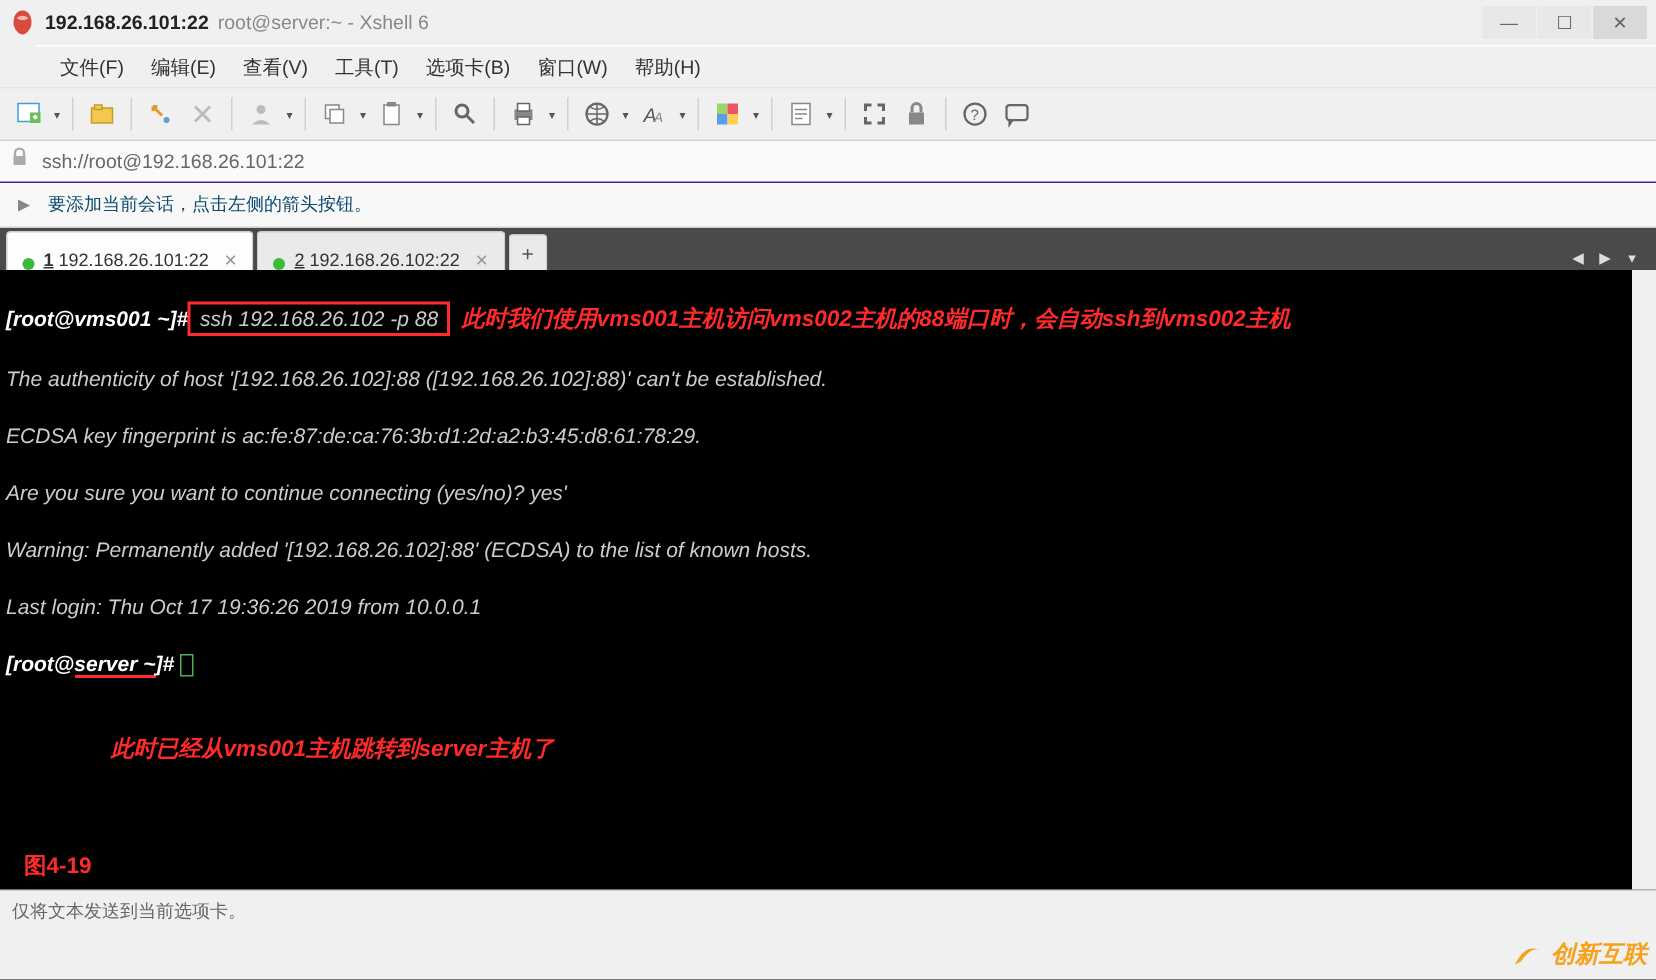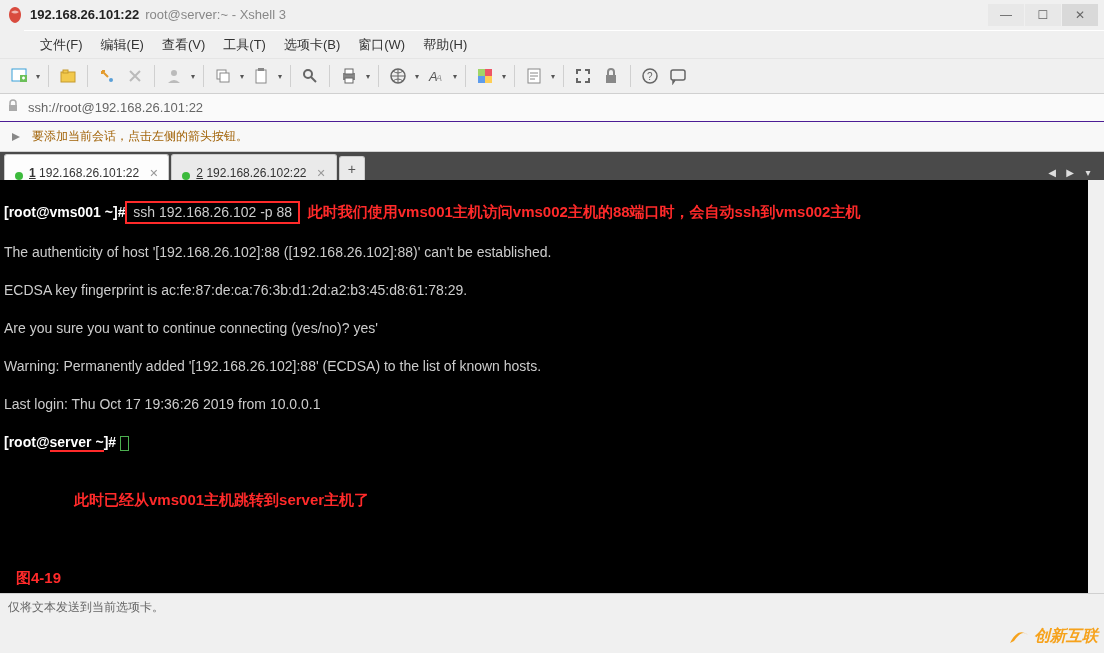--- a/index.html
+++ b/index.html
@@ -16,33 +16,33 @@
   .toolbar { height: 36px; display: flex; align-items: center; padding: 0 6px; gap: 2px; border-top: 1px solid #e5e5e5; border-bottom: 1px solid #d0d0d0; }
   .tbtn { min-width: 26px; height: 28px; display: flex; align-items: center; justify-content: center; padding: 0 4px; color: #555; cursor: default; }
   .tbtn svg { width: 18px; height: 18px; }
   .tdrop { width: 8px; display: flex; align-items: center; justify-content: center; color: #555; font-size: 8px; }
   .tsep { width: 1px; height: 22px; background: #d0d0d0; margin: 0 4px; }
   .addrbar { height: 28px; display: flex; align-items: center; padding: 0 6px; border-bottom: 1px solid #4c1d95; background: #fafafa; }
   .lock-icon { width: 16px; margin-right: 6px; color: #888; }
   .addr-text { font-size: 13px; color: #666; }
   .infobar { height: 30px; display: flex; align-items: center; padding: 0 6px; border-bottom: 1px solid #d0d0d0; background: #f8f8f8; }
   .arrow-btn { width: 20px; height: 20px; display: flex; align-items: center; justify-content: center; color: #666; margin-right: 6px; }
-  .info-text { font-size: 12px; color: #a16207; }
+  .info-text { font-size: 12px; color: #0c4a6e; }
   .tabbar { height: 28px; background: #4a4a4a; display: flex; align-items: flex-end; padding: 0 4px; position: relative; }
   .tab { height: 26px; display: flex; align-items: flex-end; padding: 0 10px; font-size: 12px; background: #eaeaea; border: 1px solid #ccc; border-bottom: none; border-radius: 3px 3px 0 0; margin-right: 2px; gap: 6px; cursor: default; }
   .tab.active { background: #fdfdfd; }
   .dot { width: 8px; height: 8px; border-radius: 50%; background: #3cba3c; display: inline-block; }
   .tab-label { color: #333; }
   .tab.active .tab-num { text-decoration: underline; font-weight: bold; }
   .tab-x { color: #999; font-size: 11px; margin-left: 4px; }
   .tab-add { width: 26px; height: 24px; background: #eaeaea; border: 1px solid #ccc; border-bottom: none; border-radius: 3px 3px 0 0; display: flex; align-items: center; justify-content: center; color: #555; font-size: 14px; cursor: default; }
   .tab-nav { margin-left: auto; display: flex; align-items: center; gap: 2px; padding-right: 4px; }
   .tab-nav-btn { width: 16px; height: 16px; color: #ddd; font-size: 10px; display: flex; align-items: center; justify-content: center; }
   .terminal { background: #000; color: #ccc; font-family: "Consolas", "Courier New", monospace; font-size: 14px; line-height: 19px; padding: 2px 4px; height: 413px; position: relative; white-space: pre; overflow: hidden; border-right: 16px solid #f0f0f0; }
-  .term-line { display: block; }
+  .term-line { display: block; font-style: italic; }
   .prompt-bold { color: #fff; font-weight: bold; }
   .cmd-box { border: 2px solid #ff2a2a; padding: 0 2px; display: inline-block; }
   .anno { color: #ff2a2a; font-family: "Microsoft YaHei", sans-serif; font-weight: bold; font-size: 15px; display: inline-block; }
   .underline-red { border-bottom: 2px solid #ff2a2a; }
   .cursor-block { display: inline-block; width: 9px; height: 15px; border: 1px solid #4caf50; vertical-align: middle; }
   .statusbar { height: 28px; background: #f0f0f0; display: flex; align-items: center; padding: 0 8px; font-size: 12px; color: #666; border-top: 1px solid #d0d0d0; }
   .watermark { position: absolute; right: 6px; bottom: 6px; display: flex; align-items: center; gap: 4px; font-weight: bold; font-style: italic; color: #f6a21c; font-size: 16px; }
   .term-scroll { position: absolute; right: -16px; top: 0; width: 16px; height: 100%; background: #f0f0f0; }
   .figlabel { position: absolute; left: 16px; bottom: 6px; color: #ff2a2a; font-family: "Microsoft YaHei", sans-serif; font-weight: bold; font-size: 15px; }
 </style>
@@ -50,21 +50,21 @@
 <body>
 
 <div class="titlebar">
   <span class="app-icon">
     <svg viewBox="0 0 18 18">
         <path d="M9 1 C5 1 3 5 3 9 C3 14 7 17 9 17 C11 17 15 14 15 9 C15 5 13 1 9 1 Z" fill="#d94b3e"></path>
         <path d="M5 6 Q9 3 13 6 Q9 9 5 6 Z" fill="#fff" opacity="0.6"></path>
       </svg>
   </span>
   <span class="title-main">192.168.26.101:22</span>
-  <span class="title-sub">root@server:~ - Xshell 3</span>
+  <span class="title-sub">root@server:~ - Xshell 6</span>
   <div class="win-controls">
     <div class="win-btn">—</div>
     <div class="win-btn">☐</div>
     <div class="win-btn close">✕</div>
   </div>
 </div>
 
 <div class="menubar">
   <span class="menu-item">文件(F)</span>
   <span class="menu-item">编辑(E)</span>

